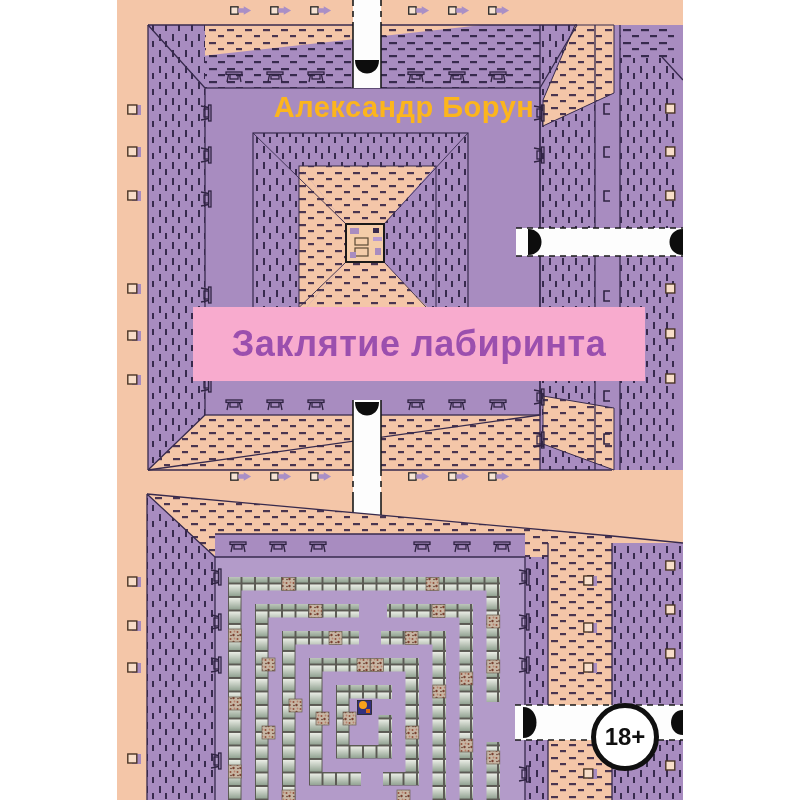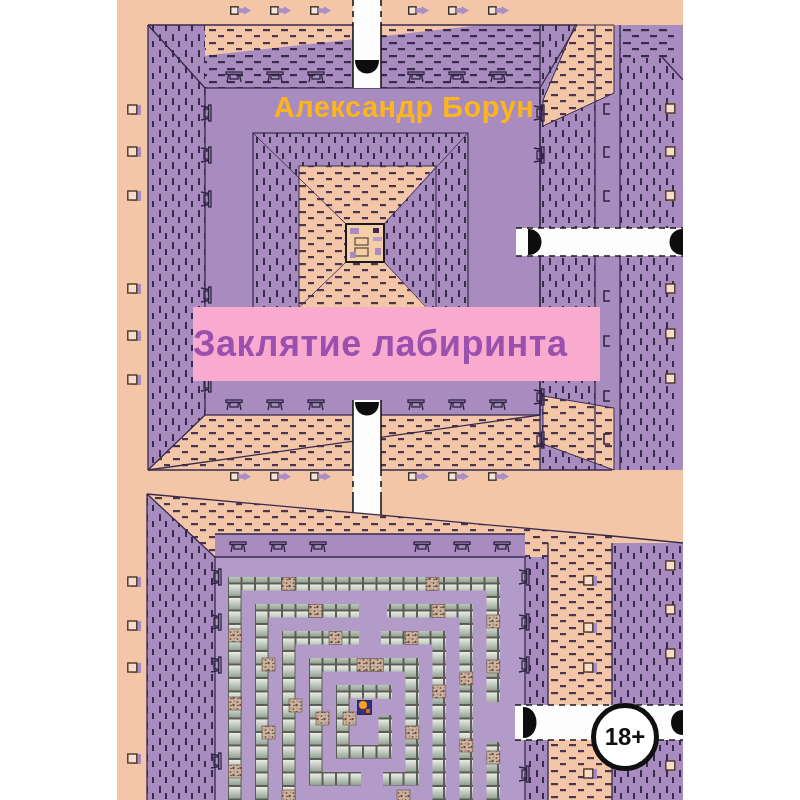--- a/index.html
+++ b/index.html
@@ -2,22 +2,22 @@
 <html><head>
 <meta charset="utf-8">
 <style>
   html,body{margin:0;padding:0;background:#ffffff;}
   .stage{position:relative;width:800px;height:800px;background:#ffffff;overflow:hidden;
          font-family:"Liberation Sans",sans-serif;padding-left:16px;}
   .cover{position:absolute;left:117px;top:0;width:566px;height:800px;background:#f4c6a8;overflow:hidden;}
   .cover svg{position:absolute;left:0;top:0;}
   .author{position:absolute;left:87px;top:91px;width:400px;text-align:center;
           font-size:29px;font-weight:bold;color:#fcb51d;letter-spacing:0.5px;z-index:5;}
-  .banner{position:absolute;left:76px;top:307px;width:407px;height:74px;background:#f8abce;
-          display:flex;align-items:center;justify-content:flex-start;z-index:6;}
+  .banner{position:absolute;left:76px;top:307px;width:452px;height:74px;background:#f8abce;
+          display:flex;align-items:center;justify-content:center;z-index:6;}
   .title{font-size:36px;font-weight:bold;color:#9b4fae;letter-spacing:0.5px;}
   .badge{position:absolute;left:474px;top:703px;width:58px;height:58px;border-radius:50%;
          background:#ffffff;border:5px solid #101010;display:flex;align-items:center;
          justify-content:center;z-index:7;}
   .badge span{font-size:24px;font-weight:bold;color:#101010;}
 </style>
 </head>
 <body>
 
 <div class="stage">

